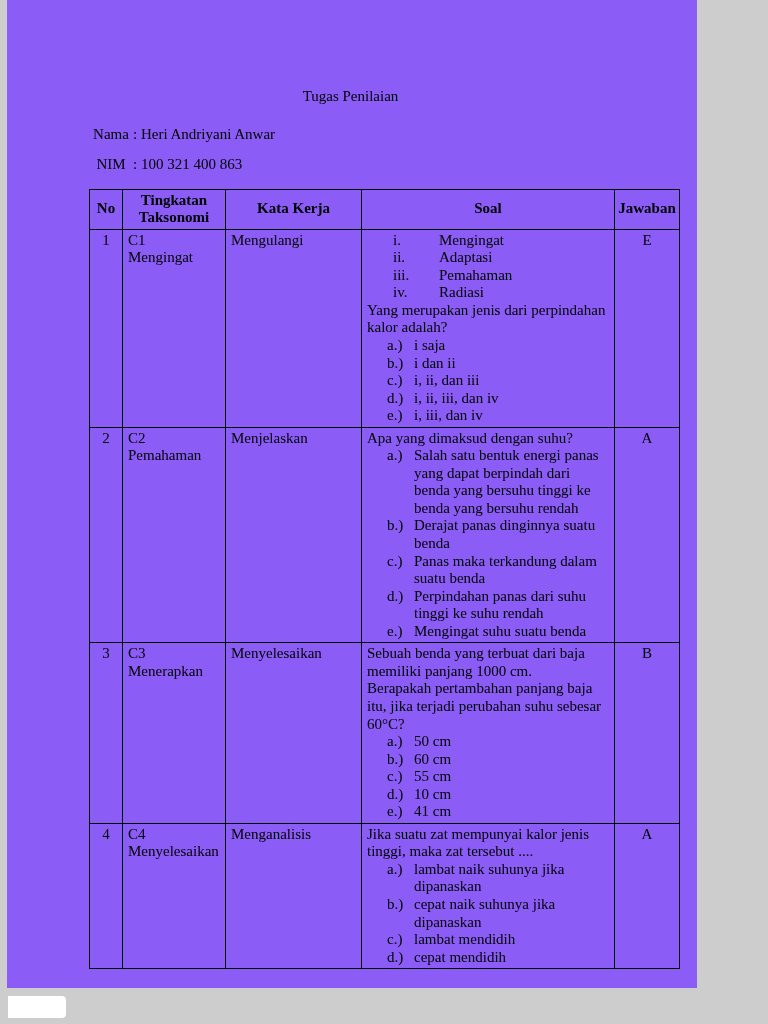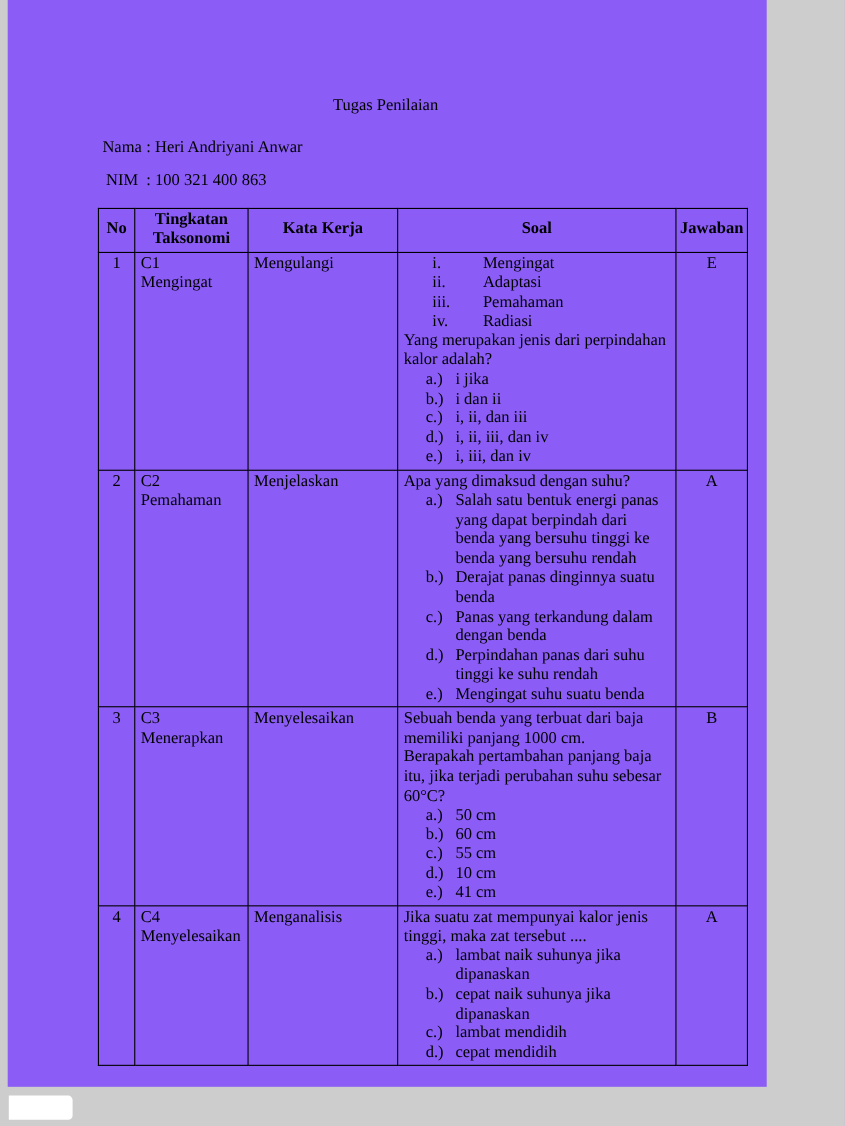--- a/index.html
+++ b/index.html
@@ -116,41 +116,41 @@
           <td class="cell-kk">Mengulangi</td>
           <td class="cell-soal">
             <div class="roman">
               <div class="roman-item"><span class="roman-num">i.</span><span>Mengingat</span></div>
               <div class="roman-item"><span class="roman-num">ii.</span><span>Adaptasi</span></div>
               <div class="roman-item"><span class="roman-num">iii.</span><span>Pemahaman</span></div>
               <div class="roman-item"><span class="roman-num">iv.</span><span>Radiasi</span></div>
             </div>
             <div class="question">Yang merupakan jenis dari perpindahan kalor adalah?</div>
             <div class="options">
-              <div class="option"><span class="opt-label">a.)</span><span>i jika</span></div>
+              <div class="option"><span class="opt-label">a.)</span><span>i saja</span></div>
               <div class="option"><span class="opt-label">b.)</span><span>i dan ii</span></div>
               <div class="option"><span class="opt-label">c.)</span><span>i, ii, dan iii</span></div>
               <div class="option"><span class="opt-label">d.)</span><span>i, ii, iii, dan iv</span></div>
               <div class="option"><span class="opt-label">e.)</span><span>i, iii, dan iv</span></div>
             </div>
           </td>
           <td class="cell-jaw">E</td>
         </tr>
 
         <tr>
           <td class="cell-no">2</td>
           <td class="cell-tak">C2
 Pemahaman</td>
           <td class="cell-kk">Menjelaskan</td>
           <td class="cell-soal">
             <div class="question">Apa yang dimaksud dengan suhu?</div>
             <div class="options">
               <div class="option"><span class="opt-label">a.)</span><span>Salah satu bentuk energi panas yang dapat berpindah dari benda yang bersuhu tinggi ke benda yang bersuhu rendah</span></div>
               <div class="option"><span class="opt-label">b.)</span><span>Derajat panas dinginnya suatu benda</span></div>
-              <div class="option"><span class="opt-label">c.)</span><span>Panas yang terkandung dalam dengan benda</span></div>
+              <div class="option"><span class="opt-label">c.)</span><span>Panas maka terkandung dalam suatu benda</span></div>
               <div class="option"><span class="opt-label">d.)</span><span>Perpindahan panas dari suhu tinggi ke suhu rendah</span></div>
               <div class="option"><span class="opt-label">e.)</span><span>Mengingat suhu suatu benda</span></div>
             </div>
           </td>
           <td class="cell-jaw">A</td>
         </tr>
 
         <tr>
           <td class="cell-no">3</td>
           <td class="cell-tak">C3

